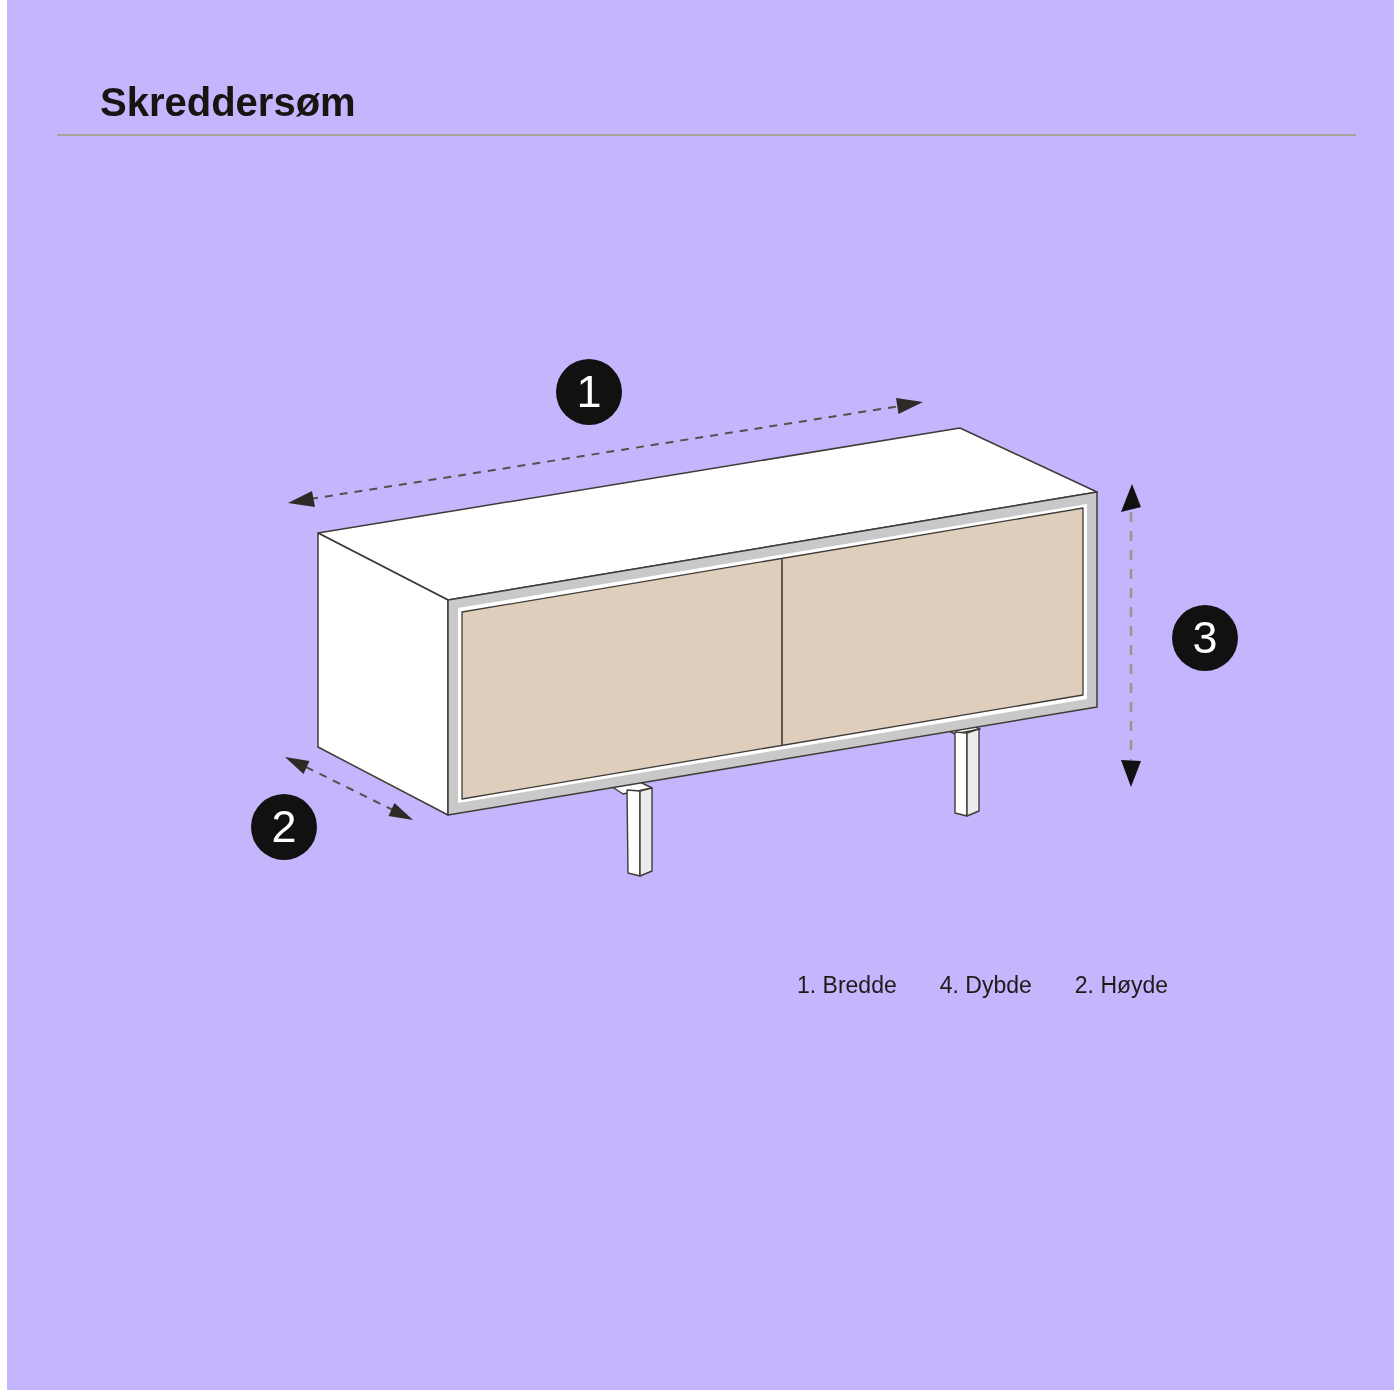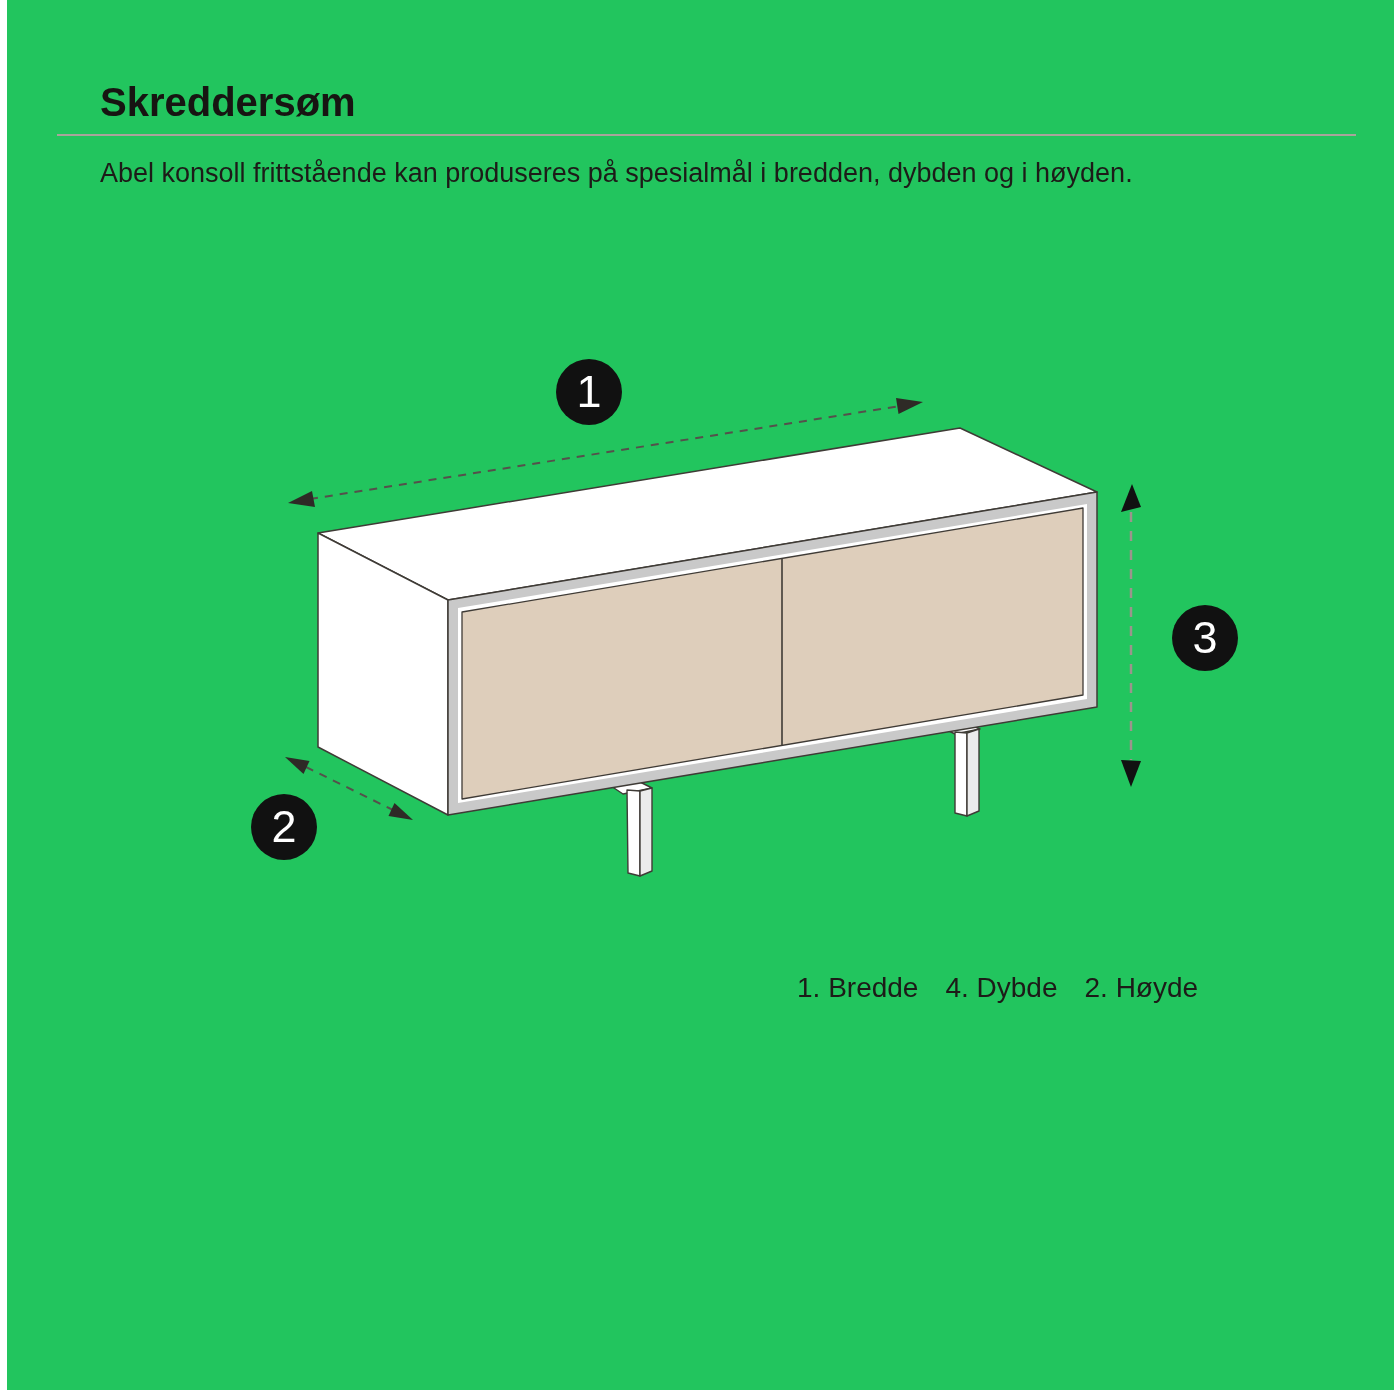--- a/index.html
+++ b/index.html
@@ -10,21 +10,21 @@
     background: #ffffff;
     font-family: "Liberation Sans", sans-serif;
     overflow: hidden;
   }
   .canvas {
     position: absolute;
     left: 7px;
     top: 0;
     right: 6px;
     bottom: 10px;
-    background: #22c55e;
+    background: #c4b5fd;
   }
   .page-title {
     position: absolute;
     left: 93px;
     top: 80px;
     font-size: 40px;
     font-weight: 700;
     color: #171512;
     letter-spacing: 0px;
   }
@@ -60,34 +60,33 @@
     text-align: center;
   }
   .badge-1 { left: 549px; top: 359px; }
   .badge-2 { left: 244px; top: 794px; }
   .badge-3 { left: 1165px; top: 605px; }
   .legend-row {
     position: absolute;
     left: 790px;
     top: 972px;
     display: flex;
-    gap: 27px;
-    font-size: 28px;
+    gap: 43px;
+    font-size: 23px;
     color: #1D1B18;
     white-space: nowrap;
   }
 </style>
 </head>
 <body>
 
 <div class="canvas">
 
   <div class="page-title">Skreddersøm</div>
   <div class="title-divider"></div>
-  <div class="page-description">Abel konsoll frittstående kan produseres på spesialmål i bredden, dybden og i høyden.</div>
 
   <svg class="diagram-svg" width="1394" height="1390" viewBox="7 0 1394 1390">
 
     <g fill="#FFFFFF" stroke="#3F3B36" stroke-width="1.4" stroke-linejoin="round">
       <polygon points="599,778 628,776 652,788 623,794"></polygon>
       <polygon points="627,790 640,791 640,876 628,873"></polygon>
       <polygon points="640,791 652,788 652,871 640,876" fill="#ECECEC"></polygon>
     </g>
     <g fill="#FFFFFF" stroke="#3F3B36" stroke-width="1.4" stroke-linejoin="round">
       <polygon points="923,718 948,716 980,729 955,734"></polygon>

